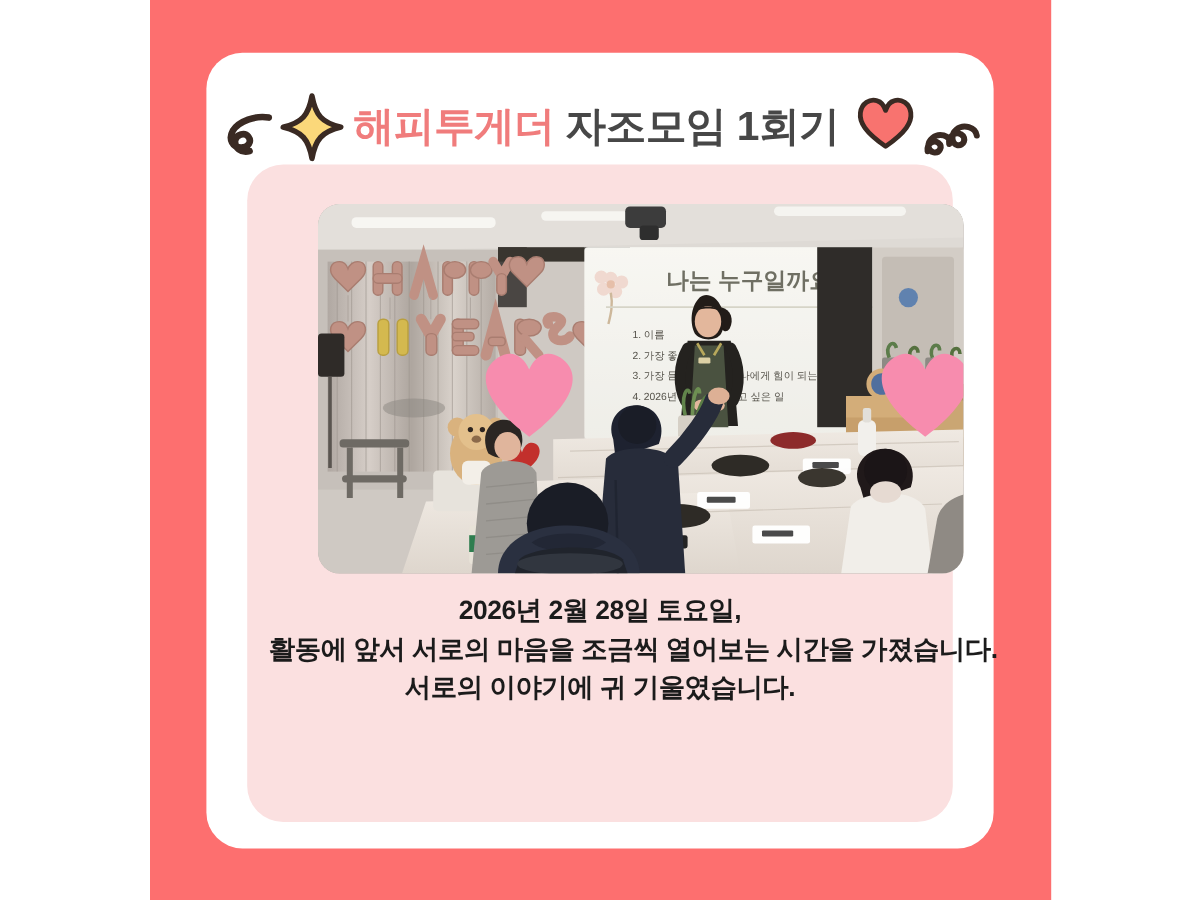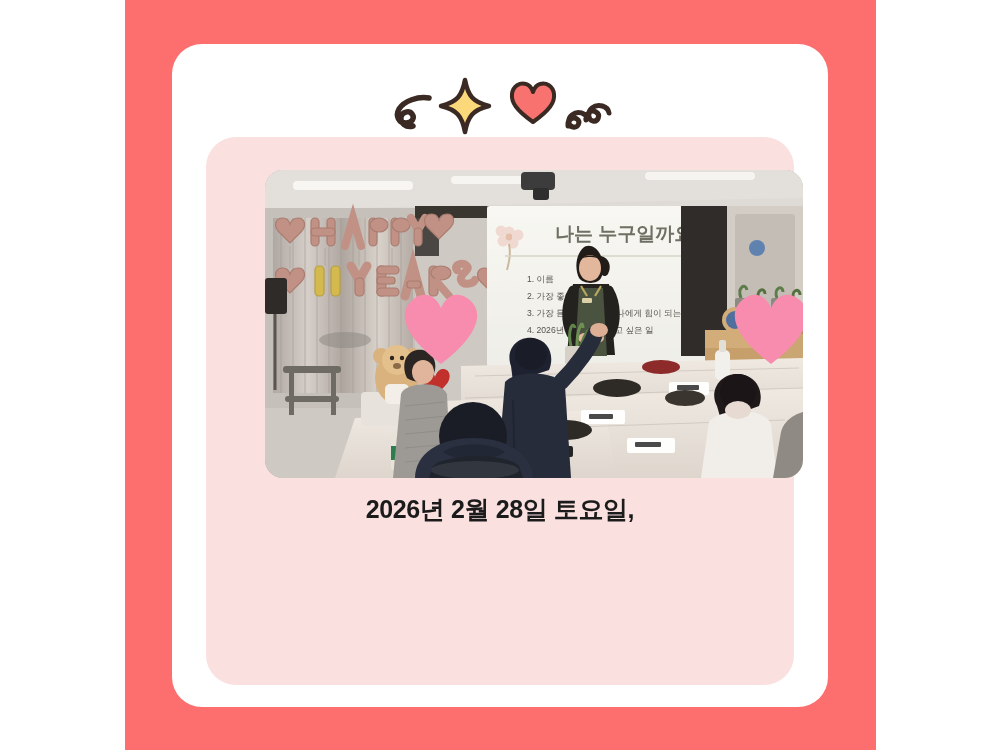--- a/index.html
+++ b/index.html
@@ -83,21 +83,21 @@
   }
   .photo svg { display: block; width: 538px; height: 308px; }
 
   
   .caption {
     position: absolute;
     left: 18px; top: 356px;
     width: 552px;
     text-align: center;
     color: #1b1b1b;
-    font-size: 25px;
+    font-size: 22px;
     font-weight: 700;
     line-height: 32px;
     letter-spacing: -0.4px;
   }
   .caption .line { display: block; white-space: nowrap; }
 </style>
 </head>
 <body>
 
 <div id="stage">
@@ -109,20 +109,23 @@
     <div class="header">
 
       <svg class="deco deco-left-swirl" viewBox="0 0 44 40">
         <path d="M41 6 C30 4 16 9 11 17 C7 24 11 31 18 31 C24 31 27 26 24 22 C21 18 14 20 13 25 C12 31 18 36 25 34" fill="none" stroke="#3A2A23" stroke-width="5.5" stroke-linecap="round"></path>
       </svg>
 
       <svg class="deco deco-star" viewBox="0 0 54 58">
         <path d="M27 3 C30 19 35 25 51 29 C35 33 30 39 27 55 C24 39 19 33 3 29 C19 25 24 19 27 3 Z" fill="#FBD87A" stroke="#3A2A23" stroke-width="4.5" stroke-linejoin="round"></path>
       </svg>
 
+      <h1 class="title">
+        <span class="accent">해피투게더</span><span>&nbsp;</span><span class="main">자조모임 1회기</span>
+      </h1>
 
       <svg class="deco deco-heart" viewBox="0 0 50 46">
         <path d="M25 42 C8 30 3 22 4 14 C5 6 12 2 18 4 C22 5 24 9 25 12 C26 9 28 5 32 4 C38 2 45 6 46 14 C47 22 42 30 25 42 Z" fill="#F8736F" stroke="#3A2A23" stroke-width="4" stroke-linejoin="round"></path>
       </svg>
 
       <svg class="deco deco-right-swirl" viewBox="0 0 48 36">
         <path d="M4 30 C3 24 9 20 13 23 C17 26 14 32 9 31 C4 30 3 23 8 19 C14 14 22 17 23 23
                  M22 24 C21 18 27 13 32 16 C37 19 34 26 29 25 C24 24 23 16 28 12 C34 7 44 10 45 17" fill="none" stroke="#3A2A23" stroke-width="5" stroke-linecap="round"></path>
       </svg>
     </div>
@@ -404,17 +407,19 @@
             <path d="M166 186 C138 162 132 140 150 128 C162 120 172 128 176 138 C180 128 190 120 202 128 C220 140 214 162 186 186 L176 194 Z" fill="#F78CAE"></path>
           </g>
           <g>
             <path d="M496 186 C468 162 462 140 480 128 C492 120 502 128 506 138 C510 128 520 120 532 128 C550 140 544 162 516 186 L506 194 Z" fill="#F78CAE"></path>
           </g>
         </svg>
       </div>
 
       <div class="caption">
         <span class="line">2026년 2월 28일 토요일,</span>
+        <span class="line">활동에 앞서 서로의 마음을 조금씩 열어보는 시간을 가졌습니다.</span>
+        <span class="line">서로의 이야기에 귀 기울였습니다.</span>
       </div>
 
     </div>
   </div>
 </div>
 
 </body></html>

